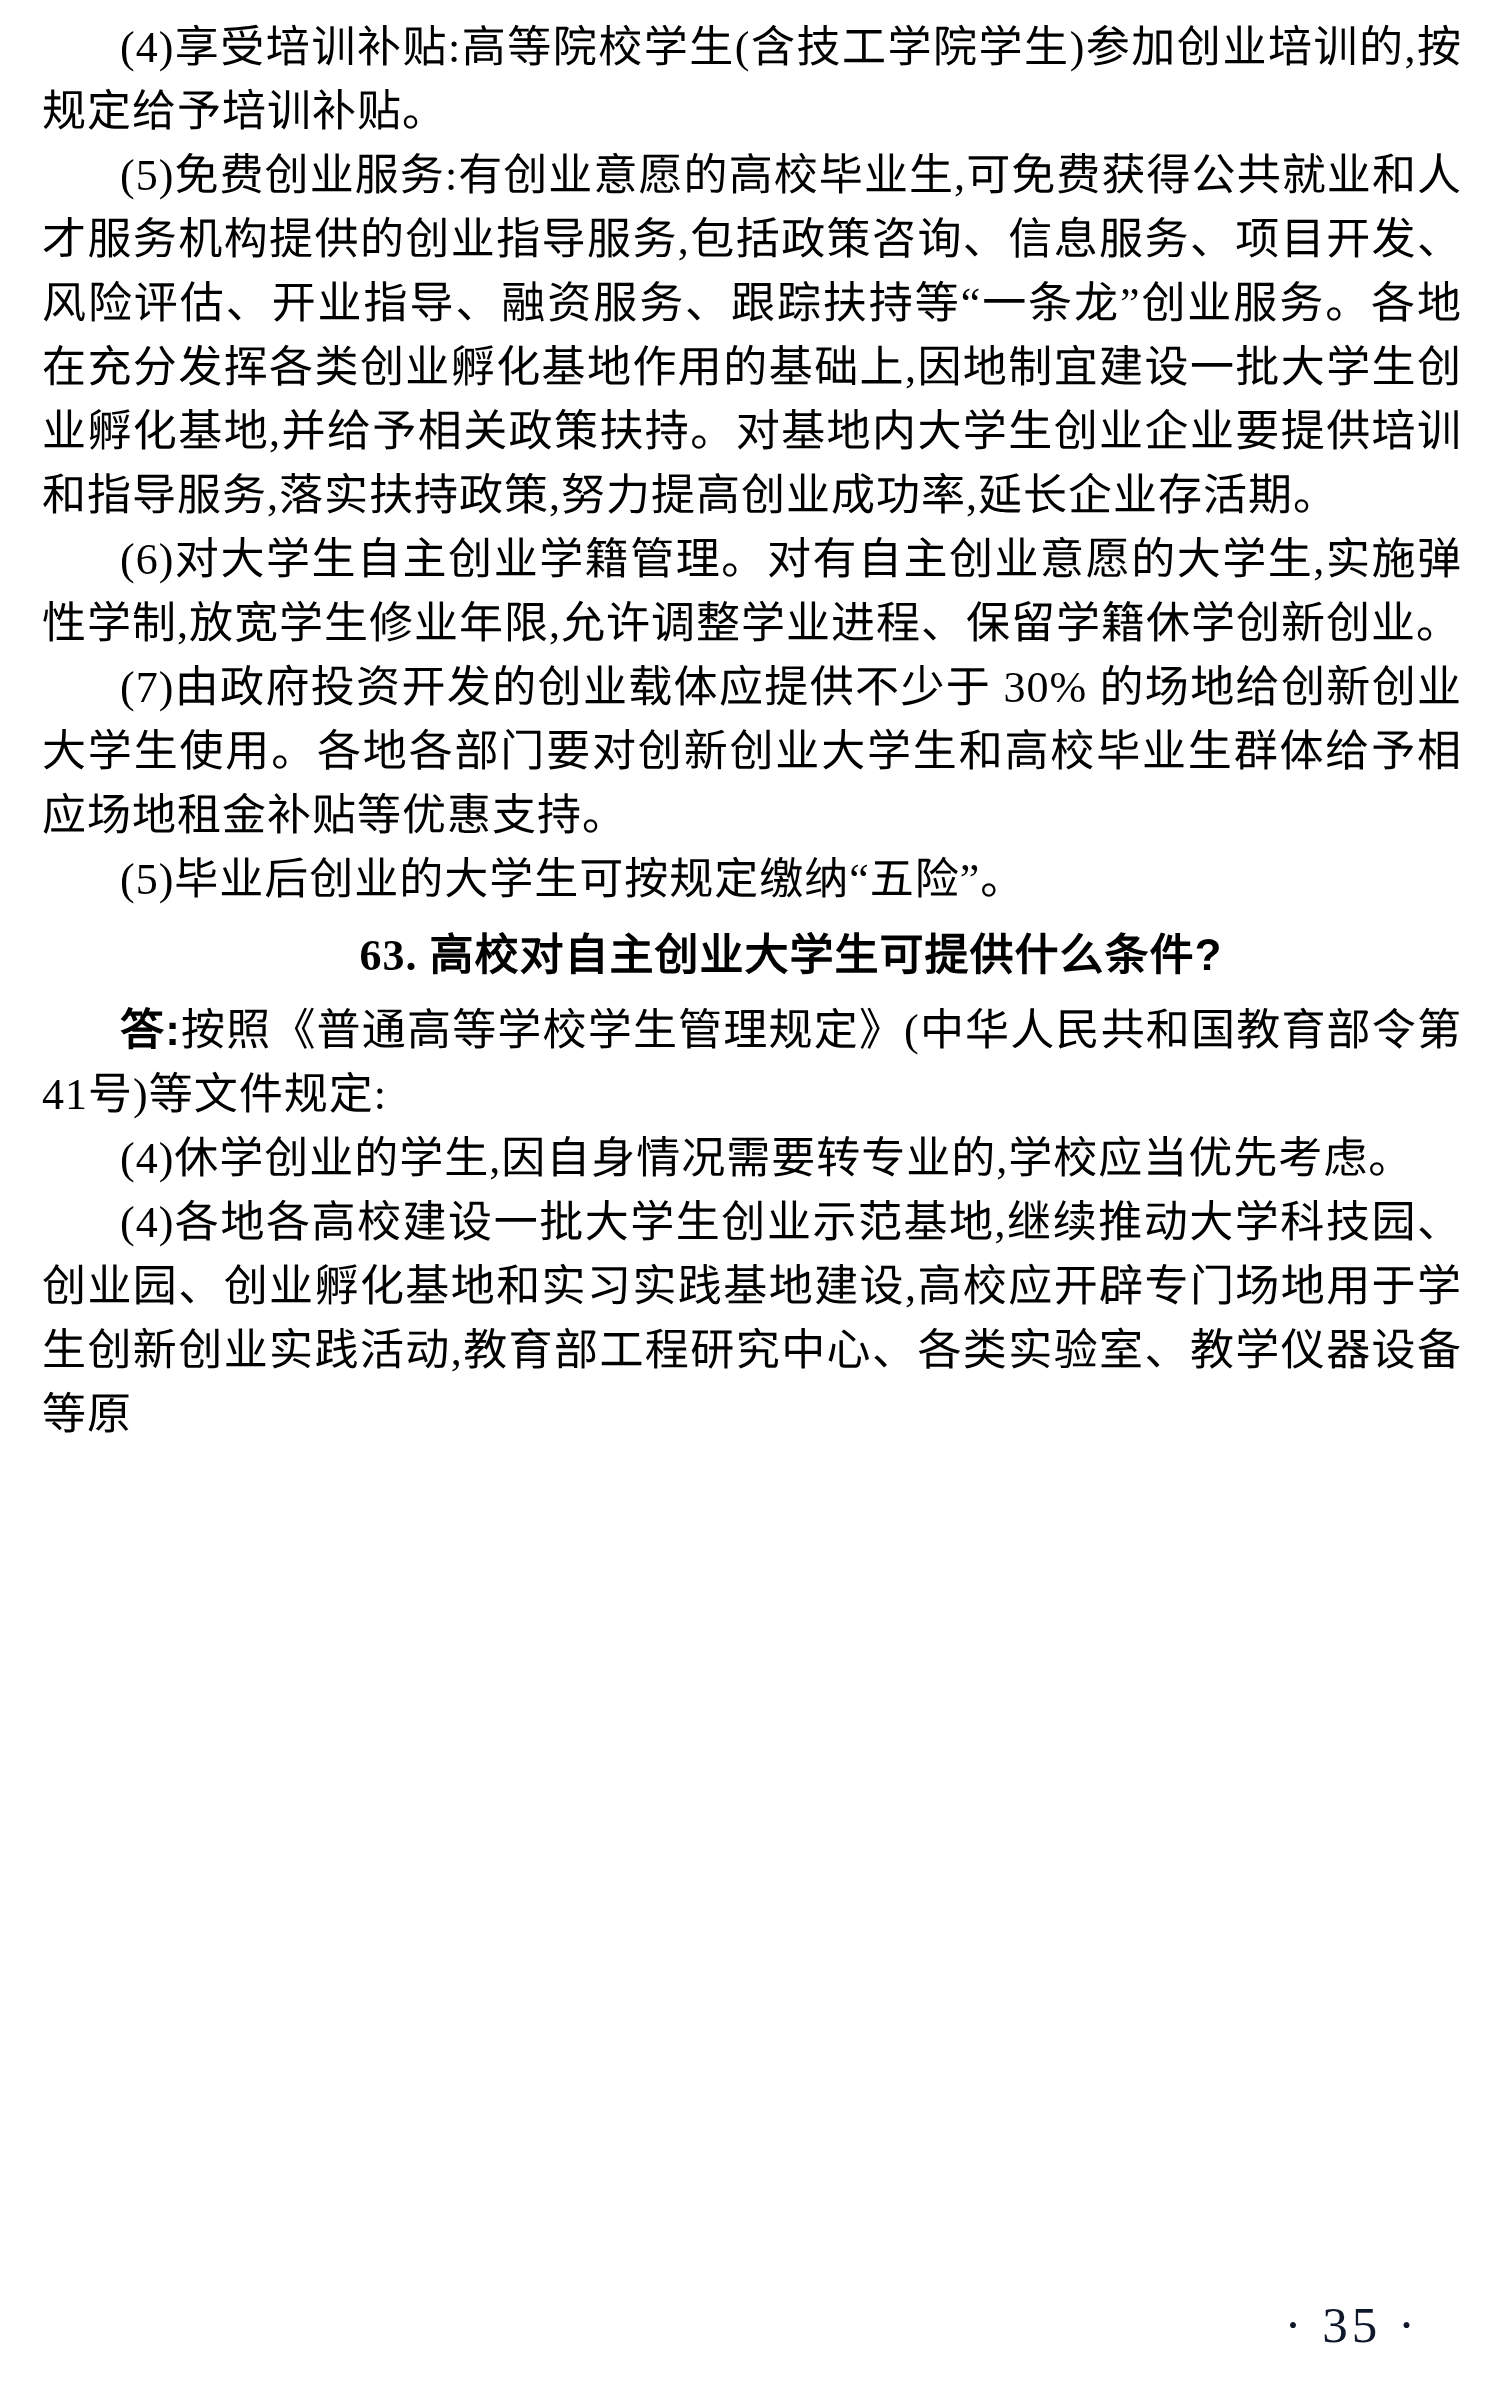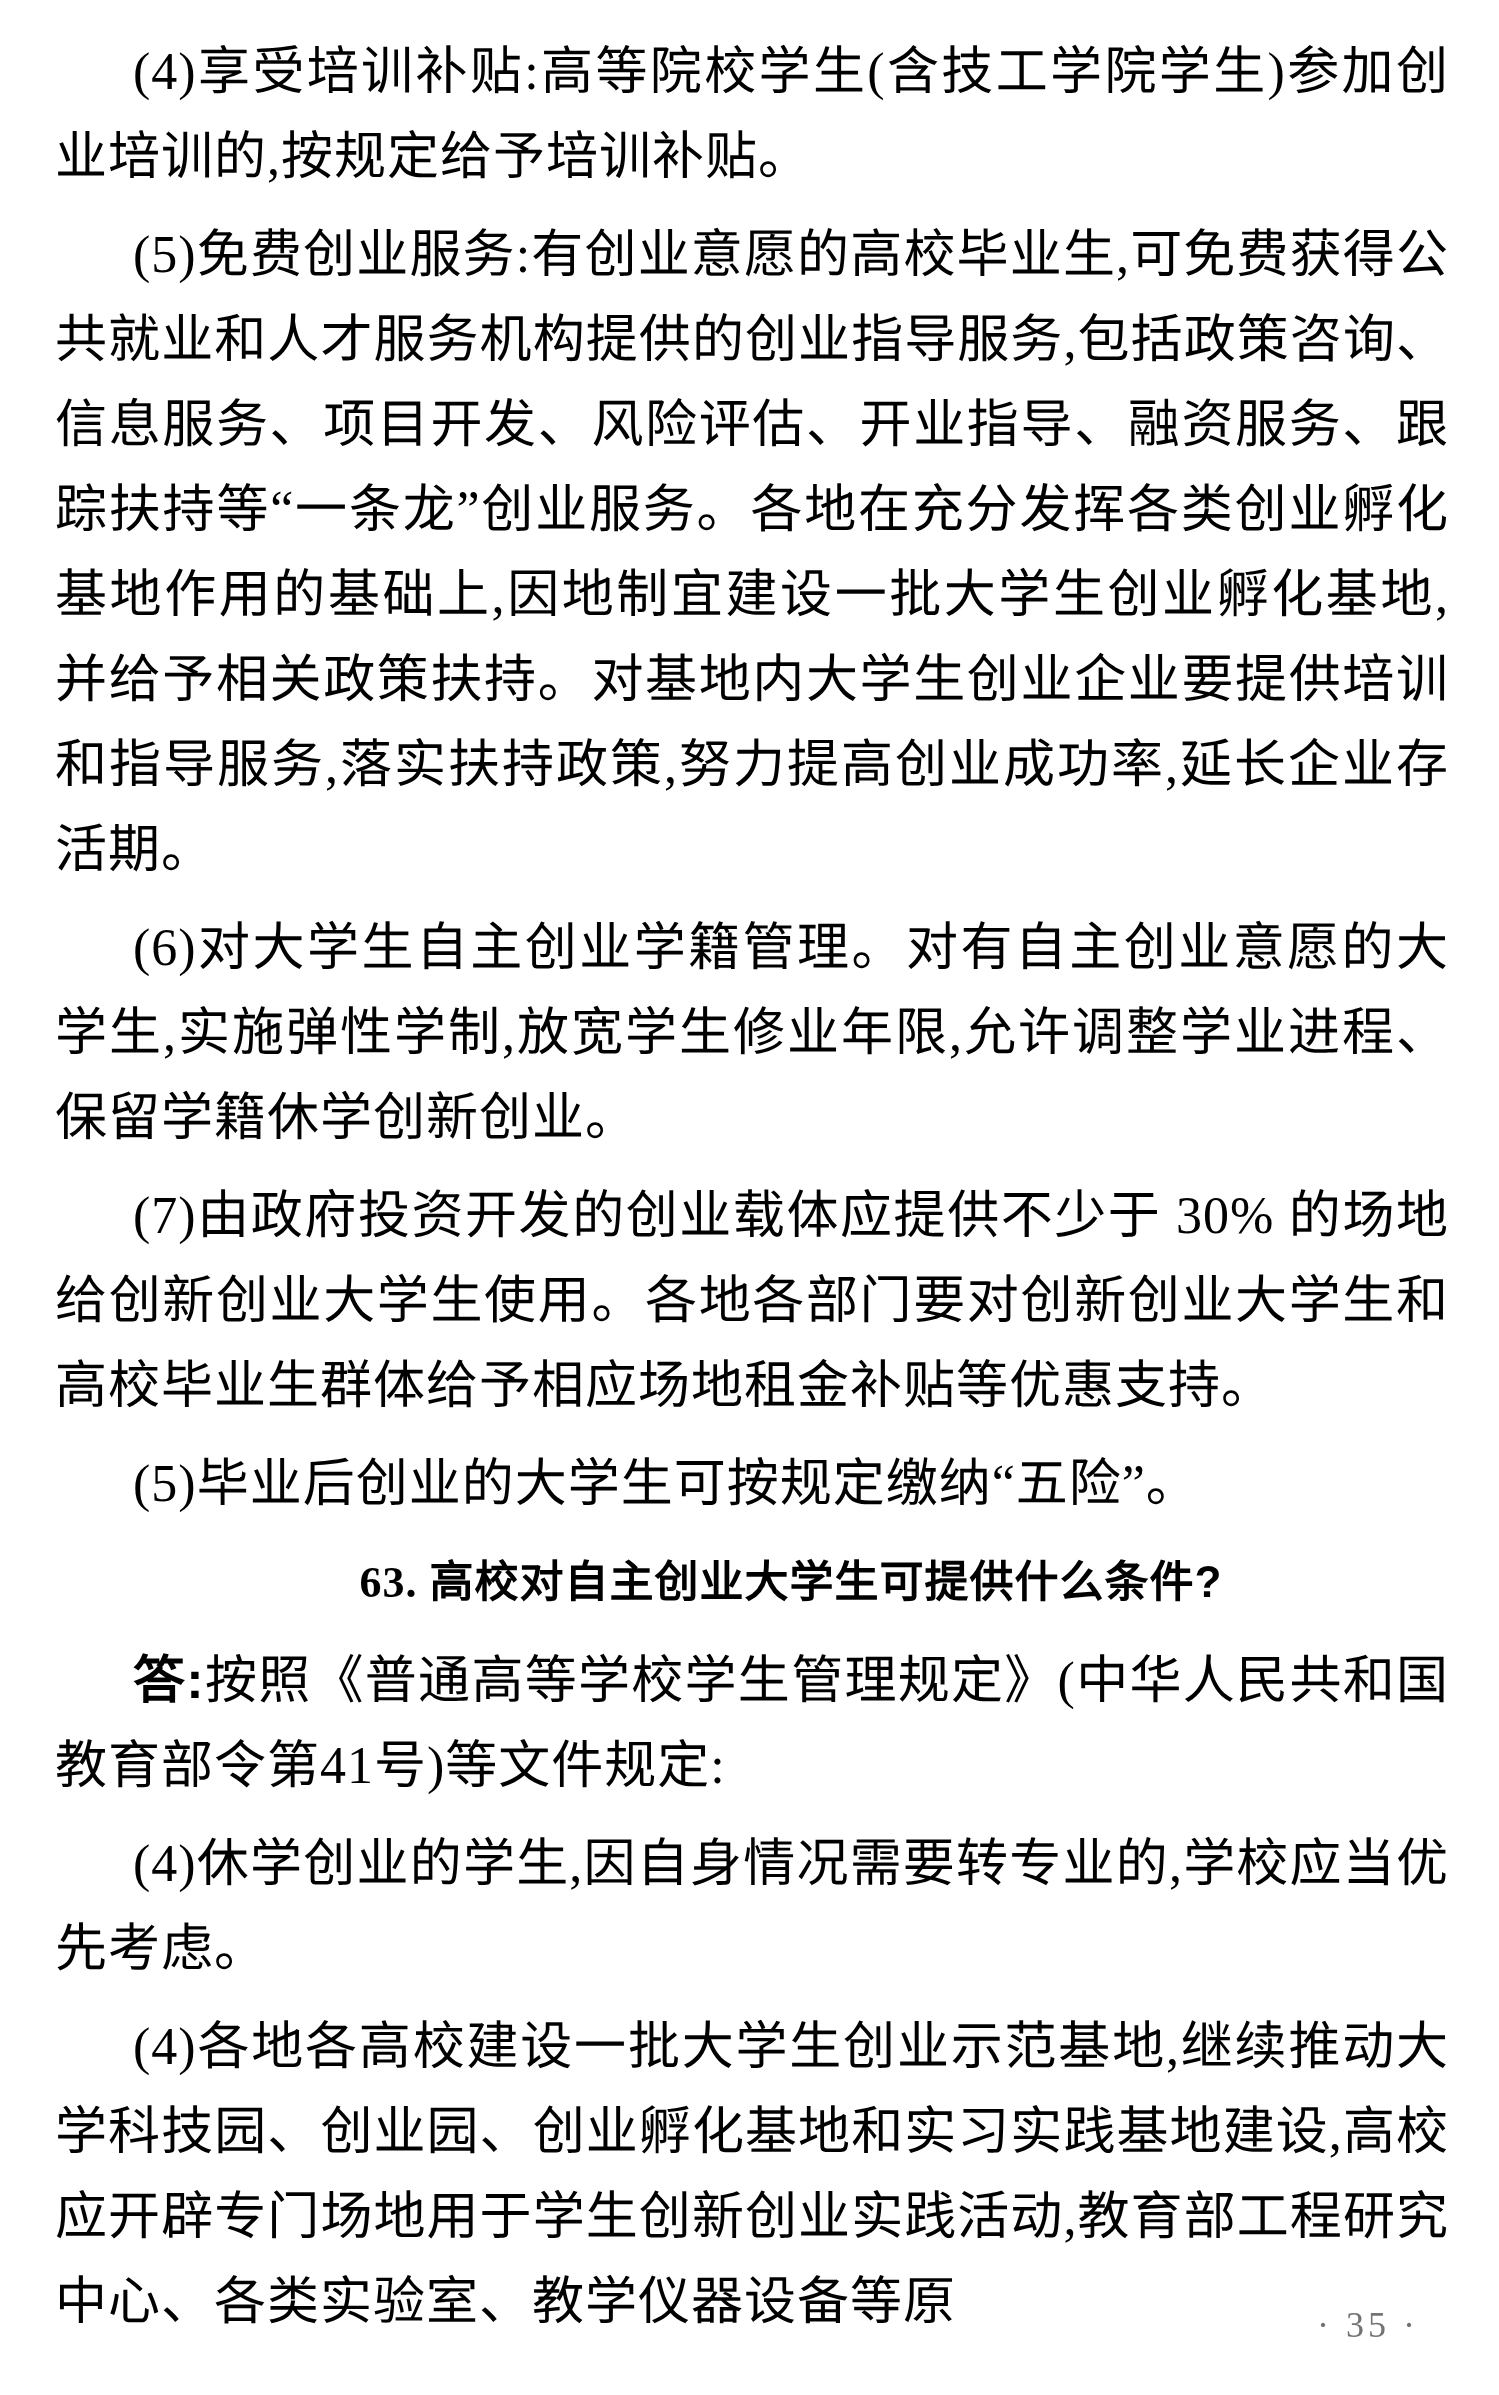--- a/index.html
+++ b/index.html
@@ -16,23 +16,23 @@
     color: #000000;
     font-family: "Liberation Serif", "DejaVu Serif", serif;
   }
   .text-block {
     position: absolute;
     left: 42px;
     top: 16px;
     width: 1420px;
   }
   .para {
-    margin: 13px;
-    font-size: 52px;
-    line-height: 85px;
+    margin: 0;
+    font-size: 44px;
+    line-height: 64px;
     letter-spacing: 1px;
     text-align: justify;
     text-justify: inter-character;
     text-indent: 78px;
     line-break: strict;
   }
   .question-heading {
     margin: 0;
     font-size: 44px;
     line-height: 85px;
@@ -48,25 +48,25 @@
     margin-right: 12px;
   }
   .answer-prefix {
     font-weight: 700;
     font-family: "Liberation Sans", "DejaVu Sans", sans-serif;
   }
   .page-footer {
     position: absolute;
     top: 2300px;
     right: 80px;
-    font-size: 36px;
+    font-size: 51px;
     line-height: 50px;
     letter-spacing: 4px;
     font-family: "Liberation Serif", "DejaVu Serif", serif;
-    color: #737373;
+    color: #0f172a;
   }
 </style>
 </head>
 <body>
 
 <div class="page">
   <div class="text-block">
 
     <p class="para">(4)享受培训补贴:高等院校学生(含技工学院学生)参加创业培训的,按规定给予培训补贴。</p>
 

